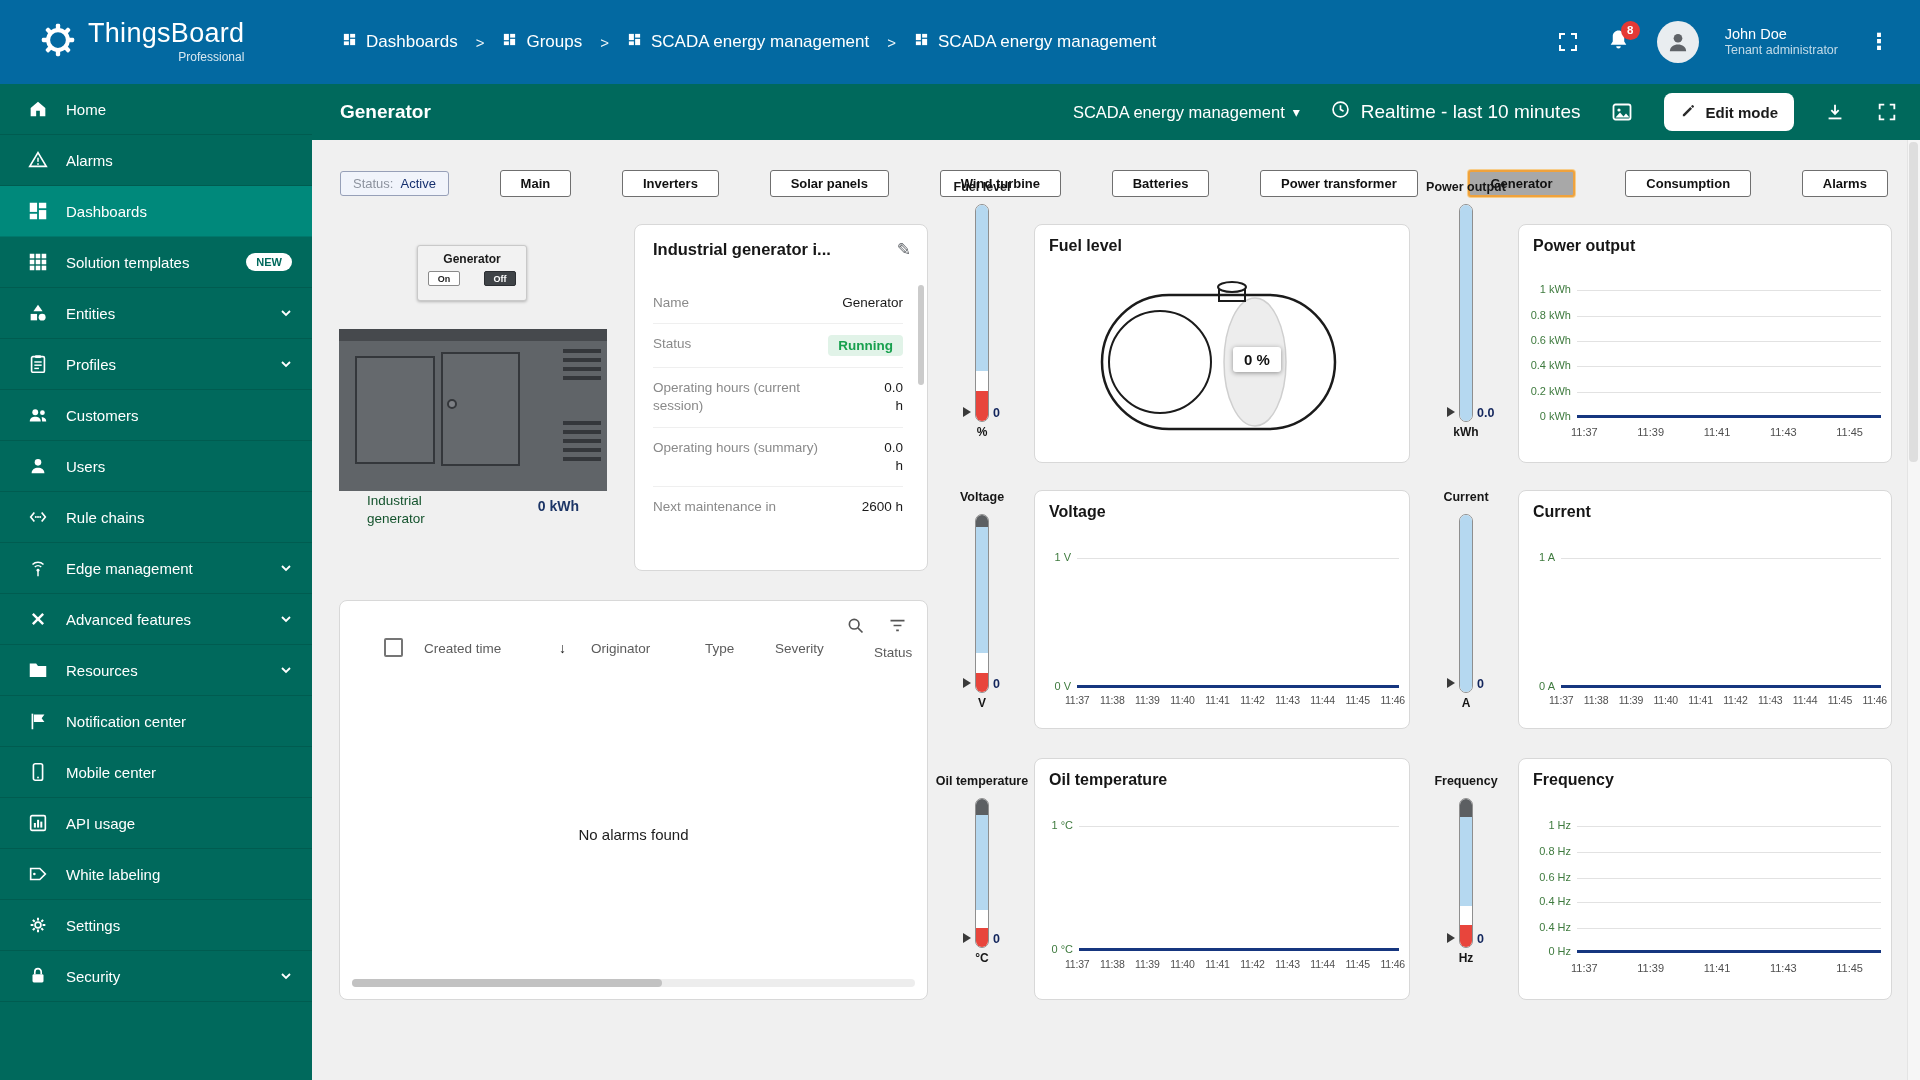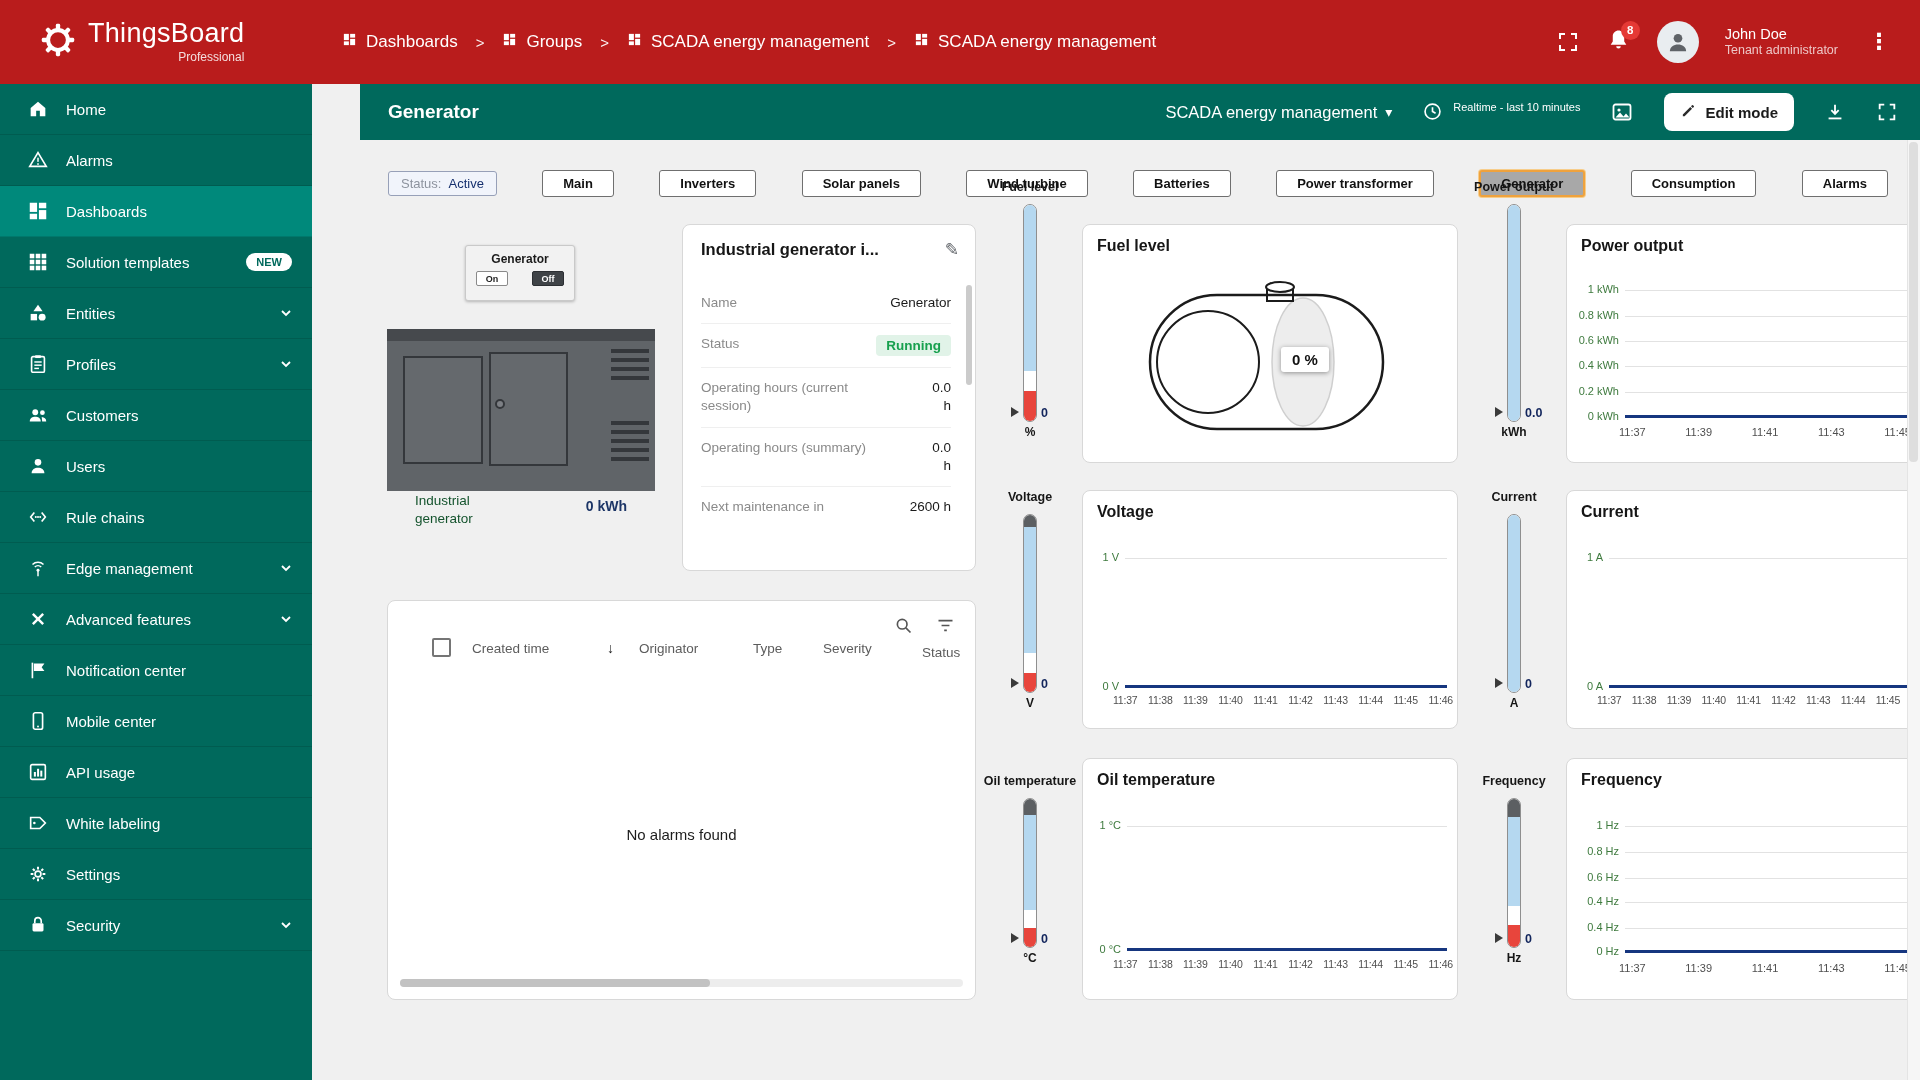--- a/index.html
+++ b/index.html
@@ -1,18 +1,18 @@
 <!DOCTYPE html>
 <html><head>
 <meta charset="utf-8">
 <style>
 *{box-sizing:border-box;margin:0;padding:0;}
 html,body{width:1920px;height:1080px;overflow:hidden;font-family:"Liberation Sans","DejaVu Sans",sans-serif;background:#f0f0f0;}
 
-.topbar{height:84px;background:#b91c1c;display:flex;align-items:center;color:#fff;}
+.topbar{height:84px;background:#0369a1;display:flex;align-items:center;color:#fff;}
 .logo{width:312px;display:flex;align-items:center;gap:12px;padding-left:40px;flex-shrink:0;}
 .logo-text{display:flex;flex-direction:column;}
 .logo-title{font-size:27px;font-weight:500;letter-spacing:.3px;line-height:1;}
 .logo-sub{font-size:12px;opacity:.85;text-align:right;margin-top:3px;}
 .breadcrumbs{display:flex;align-items:center;gap:12px;margin-left:30px;font-size:17px;white-space:nowrap;}
 .crumb{display:flex;align-items:center;gap:9px;cursor:pointer;}
 .crumb-sep{font-size:15px;opacity:.95;margin:0 6px;}
 .topbar-right{margin-left:auto;display:flex;align-items:center;gap:26px;padding-right:26px;}
 .tb-iconbtn{display:flex;align-items:center;justify-content:center;cursor:pointer;}
 .bell-wrap{position:relative;cursor:pointer;}
@@ -24,27 +24,27 @@
 .kebab{font-size:22px;font-weight:700;cursor:pointer;padding:0 4px;}
 
 .lower{display:flex;height:996px;}
 .sidebar{width:312px;background:#00695c;flex-shrink:0;overflow:hidden;}
 .nav-item{height:51px;display:flex;align-items:center;gap:16px;padding:0 20px 0 26px;color:#fff;font-size:15px;border-bottom:1px solid rgba(0,0,0,.12);cursor:pointer;}
 .nav-item.active{background:#00897b;}
 .nav-icon{width:24px;height:24px;display:flex;align-items:center;justify-content:center;flex-shrink:0;}
 .nav-label{white-space:nowrap;}
 .nav-badge{margin-left:auto;background:#fff;color:#00695c;font-size:11px;font-weight:700;padding:3px 10px;border-radius:11px;}
 .nav-chevron{margin-left:auto;display:flex;}
-.main{flex:1;display:flex;flex-direction:column;min-width:0;padding-left:48px;}
+.main{flex:1;display:flex;flex-direction:column;min-width:0;}
 .toolbar{height:56px;background:#00695c;display:flex;align-items:center;color:#fff;padding:0 22px 0 28px;}
 .toolbar-title{font-size:19px;font-weight:600;}
 .toolbar-right{margin-left:auto;display:flex;align-items:center;gap:30px;}
 .dash-select{display:flex;align-items:center;gap:8px;font-size:16.5px;cursor:pointer;}
 .caret{font-size:14px;}
-.time-window{display:flex;align-items:flex-start;gap:10px;font-size:11px;cursor:pointer;}
+.time-window{display:flex;align-items:center;gap:10px;font-size:19px;cursor:pointer;}
 .edit-btn{display:flex;align-items:center;gap:8px;background:#fff;border:none;border-radius:8px;height:38px;padding:0 16px;font-size:15px;font-weight:600;color:#1b1b1b;cursor:pointer;font-family:inherit;}
 .content{position:relative;flex:1;background:#f0f0f0;overflow:hidden;}
 
 .tabs-row{position:absolute;left:28px;right:32px;top:30px;height:27px;display:flex;justify-content:space-between;align-items:center;}
 .tab-btn{background:#fff;border:1px solid #6f6f6f;border-radius:3px;height:27px;padding:0 20px;font-size:13px;font-weight:600;color:#111;cursor:pointer;font-family:inherit;display:flex;align-items:center;white-space:nowrap;}
 .tab-btn.selected{background:#a8a8a8;border:2px solid #efa23d;box-shadow:0 0 0 1px #f7cd8b;}
 .status-chip{background:#f1f4fb;border:1px solid #97a0b8;border-radius:3px;height:25px;display:flex;align-items:center;gap:7px;padding:0 12px;font-size:13px;cursor:pointer;white-space:nowrap;}
 .status-chip .s-label{color:#8d939e;}
 .status-chip .s-value{color:#16306e;font-size:13px;}
 
@@ -343,20 +343,33 @@
     <span class="nav-label">Advanced features</span>
     <span class="nav-chevron">
           <svg width="12" height="8" viewBox="0 0 12 8">
             <path d="M2 2 L6 6 L10 2" stroke="#fff" fill="none" stroke-width="1.8"></path>
           </svg>
         </span>
   </div>
   <div class="nav-item">
     <span class="nav-icon">
           <svg width="22" height="22" viewBox="0 0 24 24" fill="#fff">
+            <path d="M3 5 h7 l2 2.5 h9 v12 H3 Z"></path>
+          </svg>
+        </span>
+    <span class="nav-label">Resources</span>
+    <span class="nav-chevron">
+          <svg width="12" height="8" viewBox="0 0 12 8">
+            <path d="M2 2 L6 6 L10 2" stroke="#fff" fill="none" stroke-width="1.8"></path>
+          </svg>
+        </span>
+  </div>
+  <div class="nav-item">
+    <span class="nav-icon">
+          <svg width="22" height="22" viewBox="0 0 24 24" fill="#fff">
             <rect x="5" y="4" width="1.8" height="17"></rect>
             <path d="M7.5 5 h11.5 l-3 4 3 4 H7.5 Z"></path>
           </svg>
         </span>
     <span class="nav-label">Notification center</span>
   </div>
   <div class="nav-item">
     <span class="nav-icon">
           <svg width="22" height="22" viewBox="0 0 24 24">
             <rect x="7" y="3" width="10" height="18" rx="2" fill="none" stroke="#fff" stroke-width="1.8"></rect>

